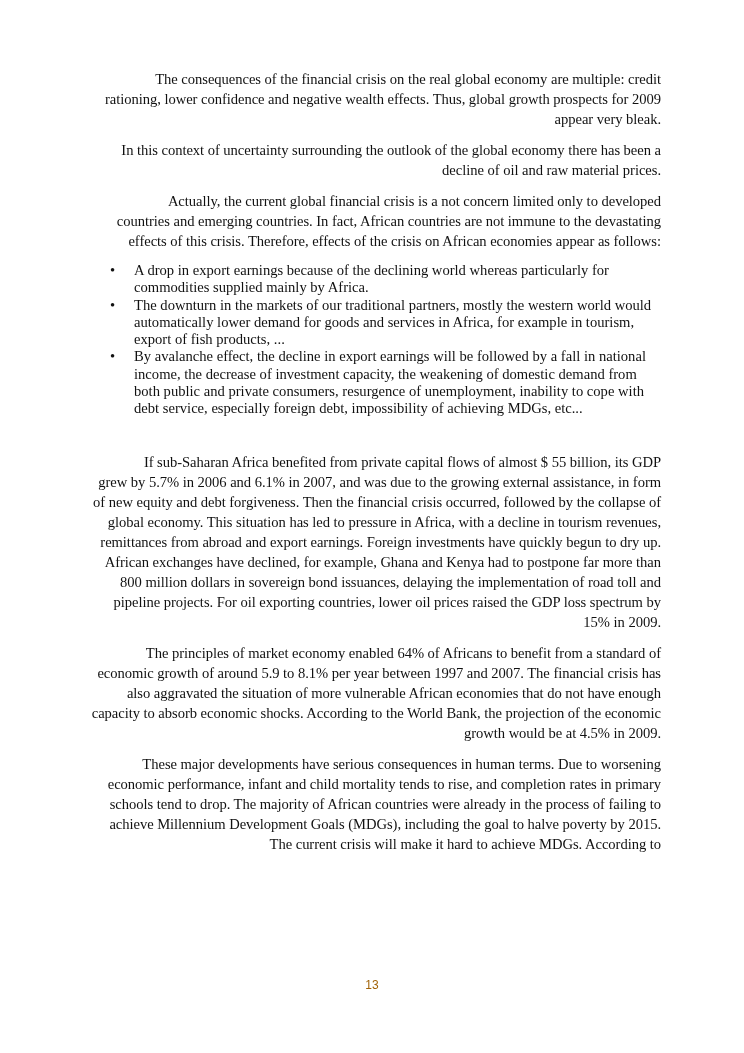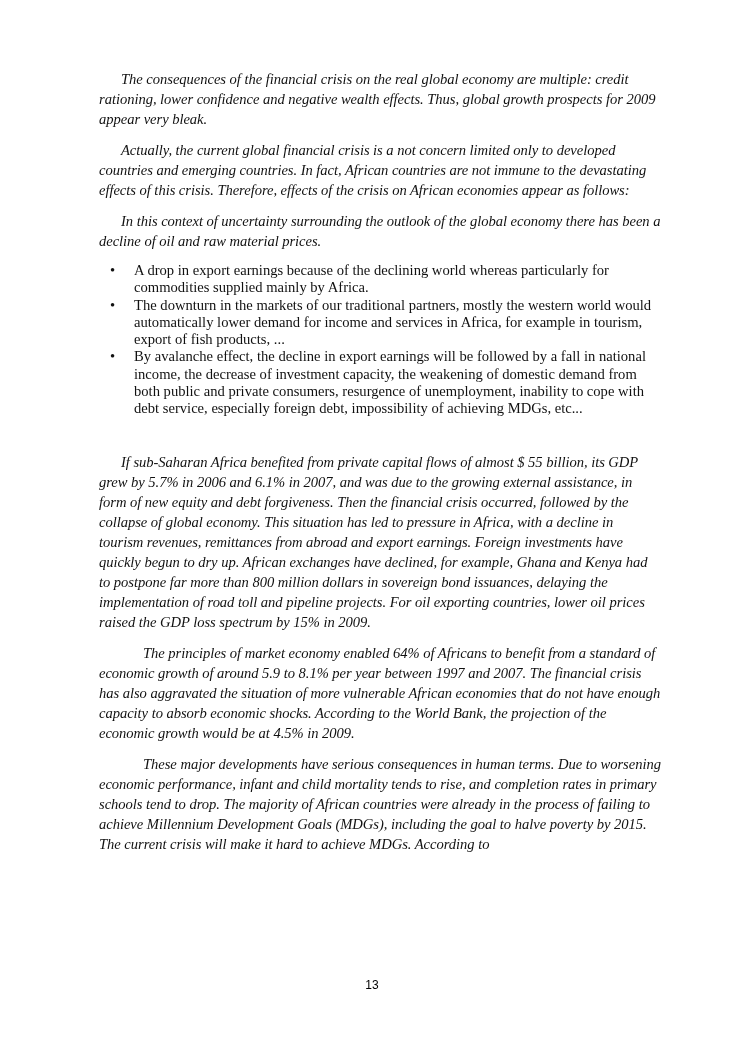--- a/index.html
+++ b/index.html
@@ -17,24 +17,23 @@
       font-size: 14.6px;
       line-height: 20px;
     }
     .page {
       position: absolute;
       left: 89px;
       top: 69px;
       width: 572px;
     }
     .para {
-      margin: 0 0 11px 10px;
-      text-align: left;
+      margin: 0 0 11px 2px;
+      text-align: right;
       letter-spacing: -0.05px;
-      font-style: italic;
     }
     .indent-1 { text-indent: 22px; }
     .indent-2 { text-indent: 44px; }
     .bullets {
       list-style: none;
       margin: 0 0 0 0;
       padding: 0;
       font-size: 14.6px;
       line-height: 17.3px;
     }
@@ -50,39 +49,39 @@
     }
     .spacer-block { height: 34px; }
     .page-number {
       position: absolute;
       left: 0;
       width: 744px;
       top: 975px;
       text-align: center;
       font-family: "Liberation Sans", sans-serif;
       font-size: 12px;
-      color: #000000;
+      color: #a16207;
     }
   </style>
 </head>
 <body>
 
 <div class="page">
   <p class="para indent-1">The consequences of the financial crisis on the real global economy are multiple: credit rationing, lower confidence and negative wealth effects. Thus, global growth prospects for 2009 appear very bleak.</p>
+  <p class="para indent-1">In this context of uncertainty surrounding the outlook of the global economy there has been a decline of oil and raw material prices.</p>
   <p class="para indent-1">Actually, the current global financial crisis is a not concern limited only to developed countries and emerging countries. In fact, African countries are not immune to the devastating effects of this crisis. Therefore, effects of the crisis on African economies appear as follows:</p>
-  <p class="para indent-1">In this context of uncertainty surrounding the outlook of the global economy there has been a decline of oil and raw material prices.</p>
 
   <ul class="bullets">
     <li>
       <span class="bullet-dot">•</span>
       <span>A drop in export earnings because of the declining world whereas particularly for commodities supplied mainly by Africa.</span>
     </li>
     <li>
       <span class="bullet-dot">•</span>
-      <span>The downturn in the markets of our traditional partners, mostly the western world would automatically lower demand for income and services in Africa, for example in tourism, export of fish products, ...</span>
+      <span>The downturn in the markets of our traditional partners, mostly the western world would automatically lower demand for goods and services in Africa, for example in tourism, export of fish products, ...</span>
     </li>
     <li>
       <span class="bullet-dot">•</span>
       <span>By avalanche effect, the decline in export earnings will be followed by a fall in national income, the decrease of investment capacity, the weakening of domestic demand from both public and private consumers, resurgence of unemployment, inability to cope with debt service, especially foreign debt, impossibility of achieving MDGs, etc...</span>
     </li>
   </ul>
 
   <div class="spacer-block"></div>
 
   <p class="para indent-1">If sub-Saharan Africa benefited from private capital flows of almost $ 55 billion, its GDP grew by 5.7% in 2006 and 6.1% in 2007, and was due to the growing external assistance, in form of new equity and debt forgiveness. Then the financial crisis occurred, followed by the collapse of global economy. This situation has led to pressure in Africa, with a decline in tourism revenues, remittances from abroad and export earnings. Foreign investments have quickly begun to dry up. African exchanges have declined, for example, Ghana and Kenya had to postpone far more than 800 million dollars in sovereign bond issuances, delaying the implementation of road toll and pipeline projects. For oil exporting countries, lower oil prices raised the GDP loss spectrum by 15% in 2009.</p>

